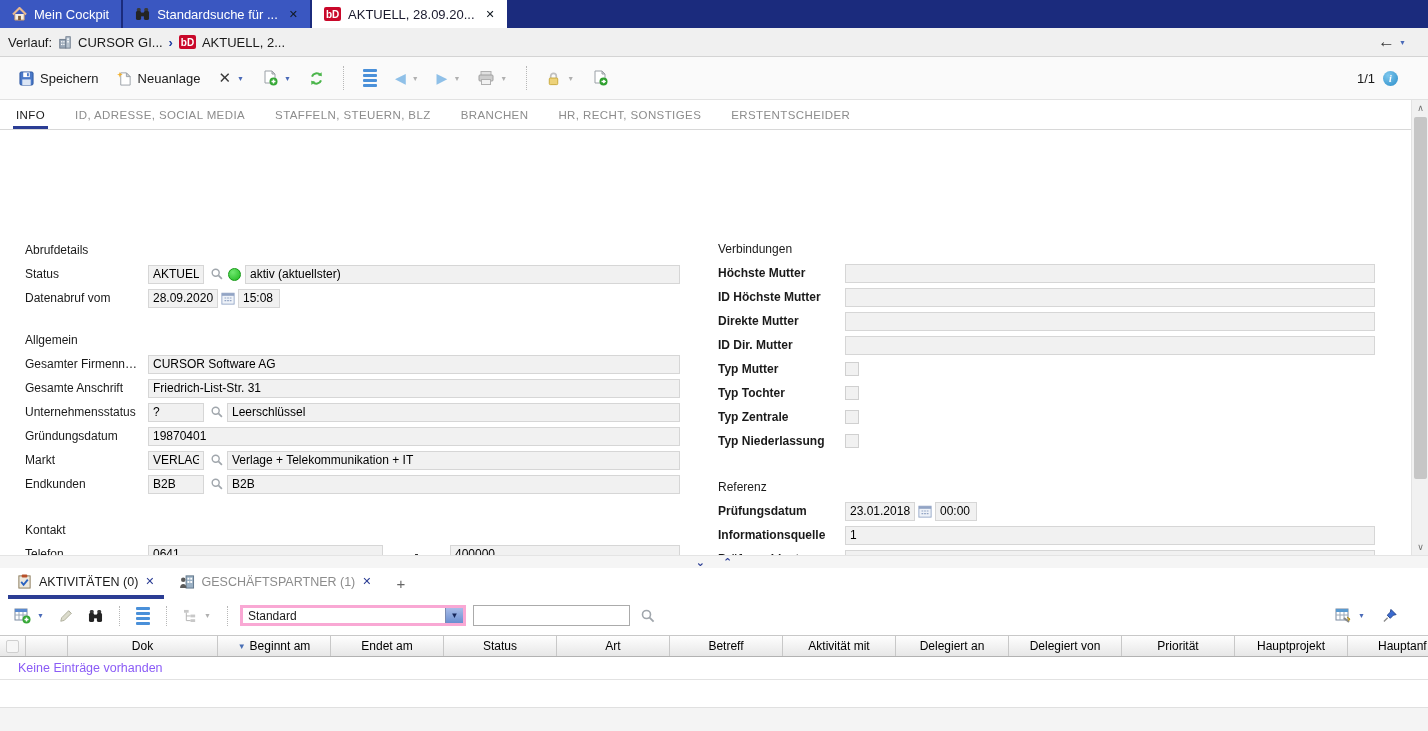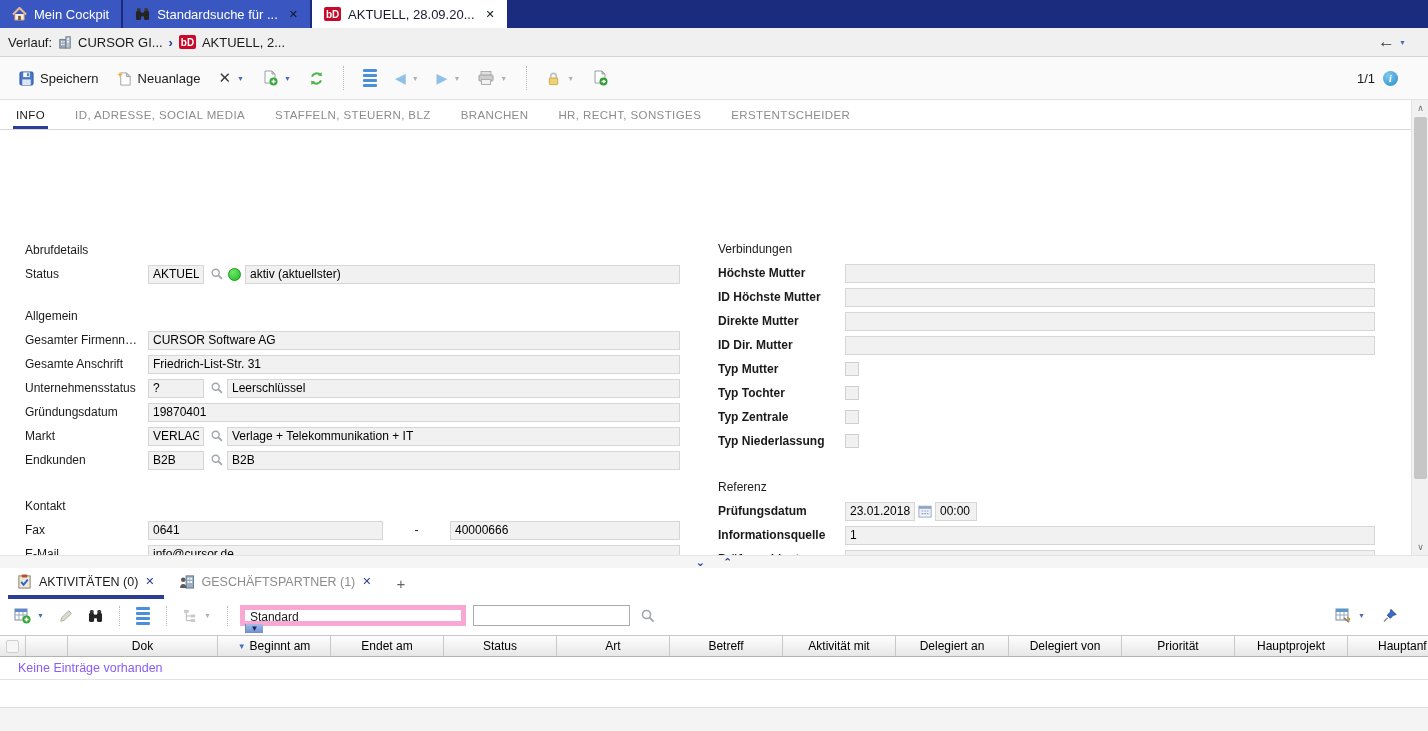--- a/index.html
+++ b/index.html
@@ -85,21 +85,21 @@
   .bottom { position:absolute; top:568px; left:0; right:0; height:163px; background:#fff; }
   .btabs { height:31px; display:flex; align-items:stretch; padding-left:8px; gap:6px; }
   .btab { display:flex; align-items:center; gap:7px; padding:0 9px; font-size:12.5px; color:#8c8c8c;
     border-bottom:4px solid transparent; cursor:default; white-space:nowrap; }
   .btab.active { color:#1a1a1a; border-bottom-color:#2b3d94; }
   .btab .closex { color:#2b3d94; font-weight:bold; font-size:11px; }
   .btab-add { display:flex; align-items:center; padding:0 10px; color:#666; font-size:15px; cursor:pointer; }
 
   .btoolbar { height:33px; display:flex; align-items:center; padding:0 10px; gap:7px; }
   .bsep { width:1px; height:20px; border-left:1px dotted #b8b8b8; margin:0 5px; }
-  .combo { display:flex; width:226px; height:21px; border:5px solid #f9a8d4; background:#fff;flex-direction:column; }
+  .combo { display:flex; width:226px; height:21px; border:3px solid #f9a8d4; background:#fff; }
   .combo-text { flex:1; display:flex; align-items:center; padding:0 5px; font-size:12px; }
   .combo-btn { width:18px; background:linear-gradient(#a8bce8,#6a8ed0); border-left:1px solid #7a8ab0;
     display:flex; align-items:center; justify-content:center; color:#16265a; font-size:8px; }
   .qsearch { width:157px; height:21px; border:1px solid #ababab; background:#fff; font:12px "Liberation Sans",sans-serif; padding:0 5px; }
   .btoolbar-right { margin-left:auto; display:flex; align-items:center; gap:9px; padding-right:16px; }
 
   .thead { position:absolute; top:67px; left:0; right:0; height:22px; display:flex;
     background:linear-gradient(#fefefe,#e7e7e7); border-top:1px solid #c8c8c8; border-bottom:1px solid #b2b2b2; }
   .th { border-right:1px solid #c8c8c8; display:flex; align-items:center; justify-content:center;
     font-size:12px; color:#000; gap:4px; overflow:hidden; white-space:nowrap; }
@@ -289,20 +289,32 @@
       <input class="fin code" value="AKTUELL" style="">
       <span class="mag">
         <svg width="14" height="14" viewBox="0 0 16 16">
             <circle cx="6.5" cy="6.5" r="4" fill="none" stroke="#a0a6ac" stroke-width="1.6"></circle>
             <line x1="9.6" y1="9.6" x2="13.6" y2="13.6" stroke="#a0a6ac" stroke-width="1.9"></line>
           </svg>
       </span>
       <span class="greendot"></span>
       <input class="fin full" value="aktiv (aktuellster)" style="">
     </div>
+    <div class="frow">
+      <span class="lbl">Datenabruf vom</span>
+      <input class="fin date" value="28.09.2020" style="">
+      <span class="cal">
+        <svg width="14" height="14" viewBox="0 0 16 16">
+            <rect x="1" y="2.5" width="14" height="12.5" fill="#eef2f8" stroke="#92a4c4"></rect>
+            <rect x="1" y="2.5" width="14" height="3" fill="#92a4c4"></rect>
+            <path d="M4 8h2M7 8h2M10 8h2M4 11h2M7 11h2M10 11h2" stroke="#92a4c4" stroke-width="1.2"></path>
+          </svg>
+      </span>
+      <input class="fin time" value="15:08" style="">
+    </div>
 
     <div class="sechead" style="margin-top:18px">Allgemein</div>
     <div class="frow">
       <span class="lbl">Gesamter Firmenn…</span>
       <input class="fin full" value="CURSOR Software AG" style="">
     </div>
     <div class="frow">
       <span class="lbl">Gesamte Anschrift</span>
       <input class="fin full" value="Friedrich-List-Str. 31" style="">
     </div>
@@ -338,20 +350,26 @@
       <span class="mag">
         <svg width="14" height="14" viewBox="0 0 16 16">
             <circle cx="6.5" cy="6.5" r="4" fill="none" stroke="#a0a6ac" stroke-width="1.6"></circle>
             <line x1="9.6" y1="9.6" x2="13.6" y2="13.6" stroke="#a0a6ac" stroke-width="1.9"></line>
           </svg>
       </span>
       <input class="fin full" value="B2B" style="">
     </div>
 
     <div class="sechead" style="margin-top:22px">Kontakt</div>
+    <div class="frow">
+      <span class="lbl">Telefon</span>
+      <input class="fin tel-in1" value="0641" style="">
+      <span class="dash-spacer">-</span>
+      <input class="fin tel-in2" value="400000" style="">
+    </div>
     <div class="frow">
       <span class="lbl">Fax</span>
       <input class="fin tel-in1" value="0641" style="">
       <span class="dash-spacer">-</span>
       <input class="fin tel-in2" value="40000666" style="">
     </div>
     <div class="frow">
       <span class="lbl">E-Mail</span>
       <input class="fin full" value="info@cursor.de" style="">
     </div>

